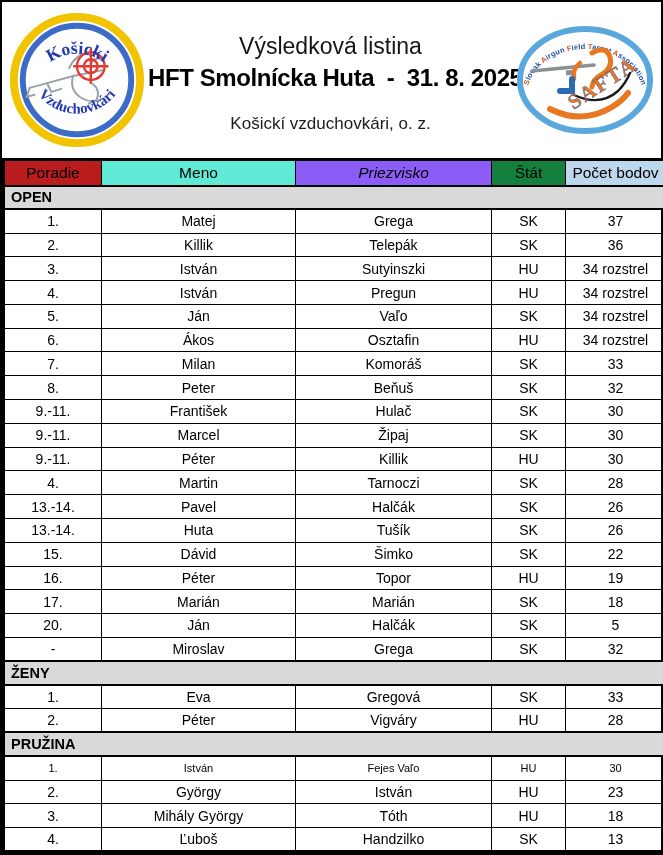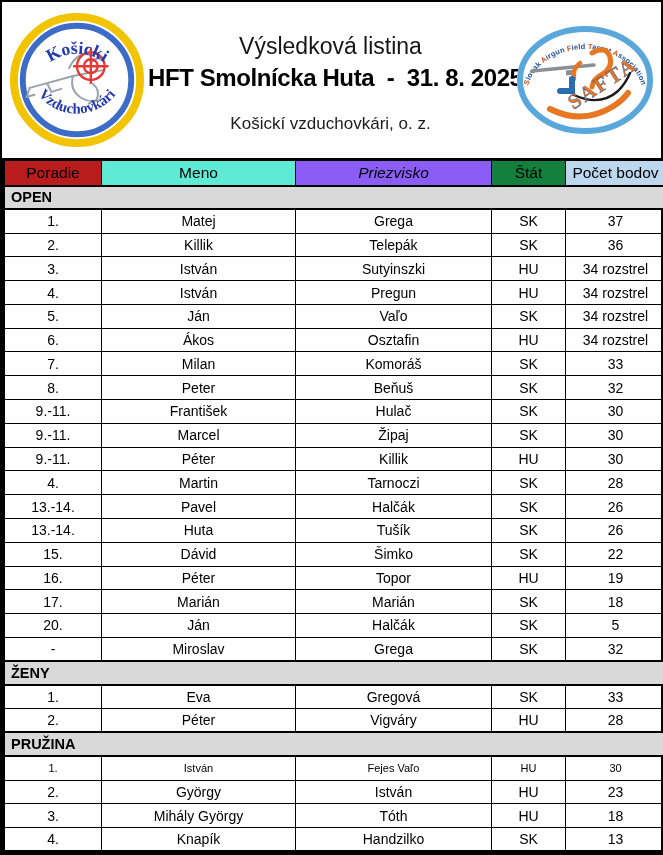--- a/index.html
+++ b/index.html
@@ -312,21 +312,21 @@
         </tr>
         <tr class="data-row">
           <td>3.</td>
           <td>Mihály György</td>
           <td>Tóth</td>
           <td>HU</td>
           <td>18</td>
         </tr>
         <tr class="data-row">
           <td>4.</td>
-          <td>Knapík</td>
+          <td>Ľuboš</td>
           <td>Handzilko</td>
           <td>SK</td>
           <td>13</td>
         </tr>
       </tbody>
   </table>
 
 </div>
 
 </body></html>

